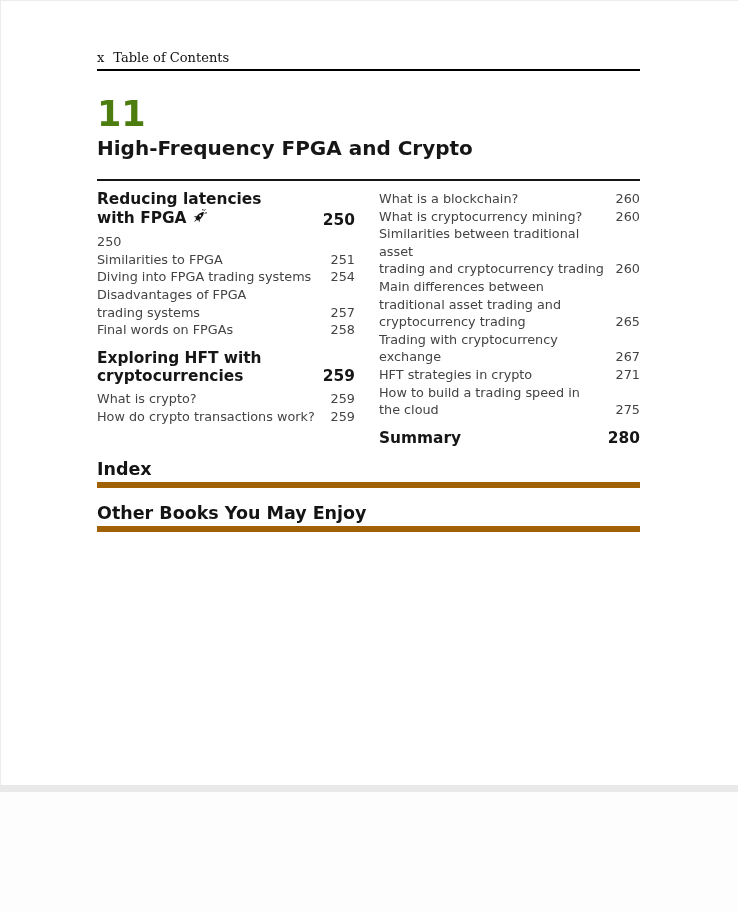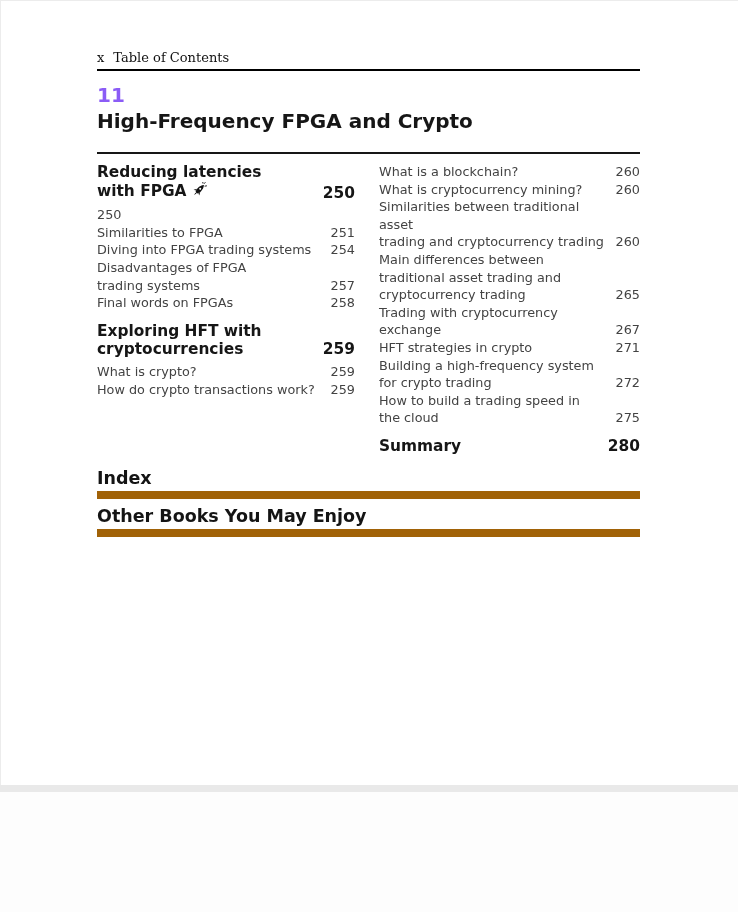--- a/index.html
+++ b/index.html
@@ -18,22 +18,22 @@
     margin-top:50px;
     font-family:"DejaVu Serif","Liberation Serif",serif;
     font-size:13px;color:#111;
     padding-bottom:4px;
     border-bottom:2px solid #000;
   }
   .running-header .folio{margin-right:9px;}
 
   
   .chapter-number{
-    margin-top:14px;
-    font-size:20px;font-weight:bold;color:#8b5cf6;
+    margin-top:26px;
+    font-size:35px;font-weight:bold;color:#4d7c0f;
     line-height:1.0;
   }
   .chapter-title{
     margin-top:4px;
     font-size:20px;font-weight:bold;color:#161616;
     line-height:1.2;
     padding-bottom:19px;
     border-bottom:2px solid #161616;
   }
 
@@ -54,24 +54,24 @@
     font-size:15.4px;line-height:18.6px;font-weight:bold;color:#161616;
     margin-bottom:4px;
   }
   .toc-row.heading.gap-above{margin-top:10px;}
   .icon-inline{display:inline-block;vertical-align:-2px;margin-left:4px;}
 
   
   .big-section{
     font-size:17.5px;font-weight:bold;color:#141414;
     padding-bottom:3px;margin-top:8px;
-    border-bottom:8px solid #a16207;
+    border-bottom:6px solid #a16207;
     cursor:pointer;
   }
-  .big-section + .big-section{margin-top:7px;}
+  .big-section + .big-section{margin-top:15px;}
 
   .bottom-strip{
     position:absolute;left:0;bottom:0;width:100%;height:7px;
     background:#e9e9e9;
   }
 </style>
 </head>
 <body>
 
 <div class="page">
@@ -164,25 +164,20 @@
         </div>
         <div class="toc-row entry">
           <span class="t">Trading with cryptocurrency exchange</span>
           <span class="p">267</span>
         </div>
         <div class="toc-row entry">
           <span class="t">HFT strategies in crypto</span>
           <span class="p">271</span>
         </div>
         <div class="toc-row entry">
-          <span class="t">Building a high-frequency system
-for crypto trading</span>
-          <span class="p">272</span>
-        </div>
-        <div class="toc-row entry">
           <span class="t">How to build a trading speed in
 the cloud</span>
           <span class="p">275</span>
         </div>
 
         <div class="toc-row heading gap-above">
           <span class="t">Summary</span>
           <span class="p">280</span>
         </div>
 

